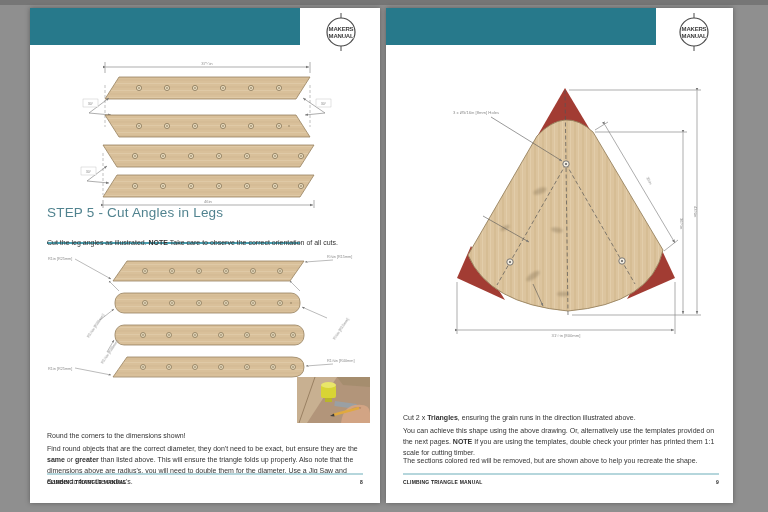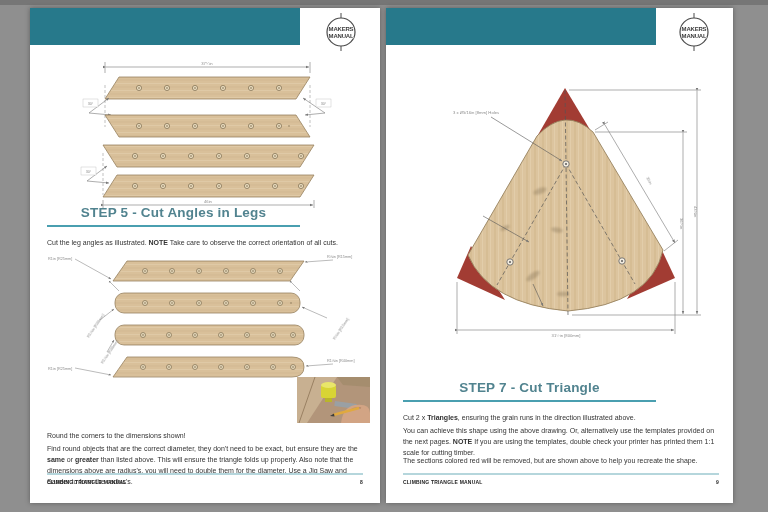--- a/index.html
+++ b/index.html
@@ -12,22 +12,22 @@
   .page{
     position:absolute;top:8px;height:495px;background:#ffffff;
     box-shadow:0 0 5px rgba(0,0,0,.35);
   }
   .page.left{left:30px;width:350px;}
   .page.right{left:386px;width:347px;}
   .teal-bar{position:absolute;left:0;top:0;height:37px;width:270px;background:#27798b;}
   .logo{position:absolute;top:5px;right:22px;width:34px;height:38px;}
   .heading{
     position:absolute;left:17px;width:253px;
-    color:#51838f;font-size:13.5px;font-weight:700;letter-spacing:.2px;
-    padding-bottom:5px;border-bottom:2px solid #4a9fb0;text-align:center;
+    color:#51838f;font-size:13.5px;font-weight:400;letter-spacing:.2px;
+    padding-bottom:22px;border-bottom:2px solid #4a9fb0;
   }
   .para{
     position:absolute;left:17px;width:322px;
     color:#333;font-size:7px;line-height:1.55;
   }
   .b{font-weight:700;}
   .footer-line{position:absolute;left:17px;width:316px;height:2px;background:#b5d6dc;}
   .footer-text{
     position:absolute;left:17px;width:316px;
     font-size:5px;font-weight:700;color:#222;letter-spacing:.2px;
@@ -429,21 +429,20 @@
 
       <g stroke="#8a8a8a" stroke-width=".7">
         <line x1="12" y1="204" x2="12" y2="256"></line>
         <line x1="230" y1="204" x2="230" y2="256"></line>
         <line x1="13" y1="252" x2="229" y2="252" marker-start="url(#ar3)" marker-end="url(#ar3)"></line>
       </g>
       <text class="dim-label" x="121" y="259" text-anchor="middle">31½in [800mm]</text>
     </svg>
   </div>
 
-  <div class="heading" style="top:372px;">STEP 7 - Cut Triangle</div>
   <div class="para" style="top:405px;"><span>Cut 2 x </span><span class="b">Triangles</span><span>, ensuring the grain runs in the direction illustrated above.</span></div>
   <div class="para" style="top:418px;"><span>You can achieve this shape using the above drawing. Or, alternatively use the templates provided on the next pages. </span><span class="b">NOTE</span><span> If you are using the templates, double check your printer has printed them 1:1 scale for cutting timber.</span></div>
   <div class="para" style="top:448px;">The sections colored red will be removed, but are shown above to help you recreate the shape.</div>
 
   <div class="footer-line" style="top:465px;"></div>
   <div class="footer-text" style="top:471px;">
     <span>CLIMBING TRIANGLE MANUAL</span>
     <span class="pg">9</span>
   </div>
 </div>

